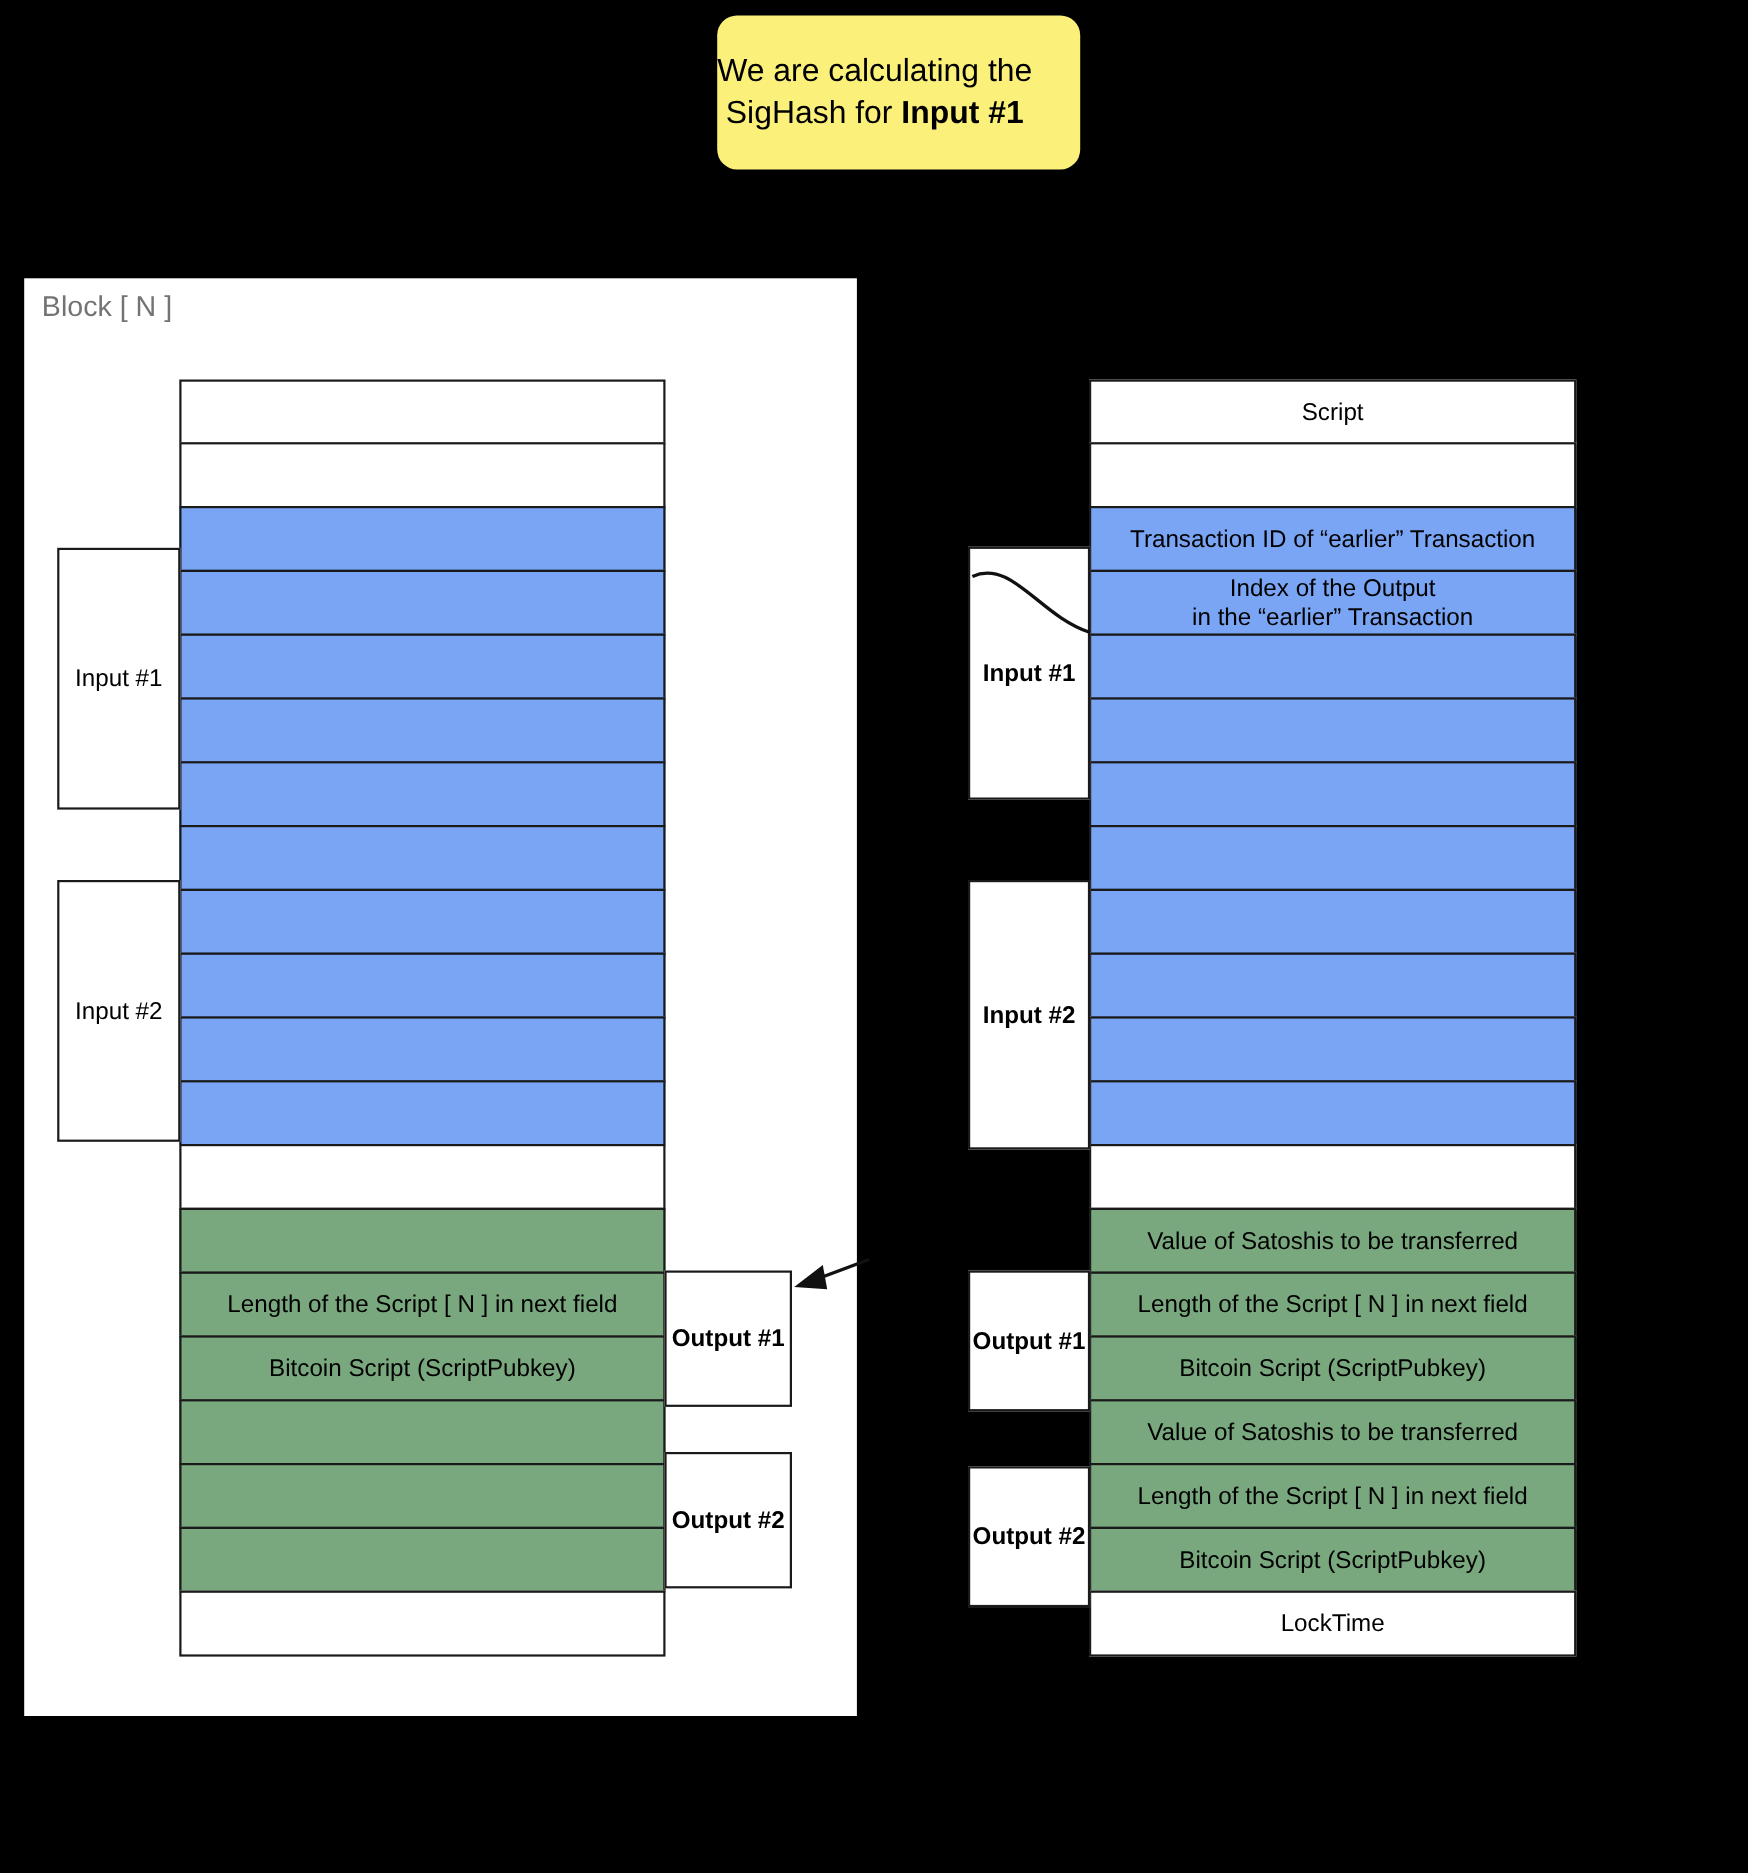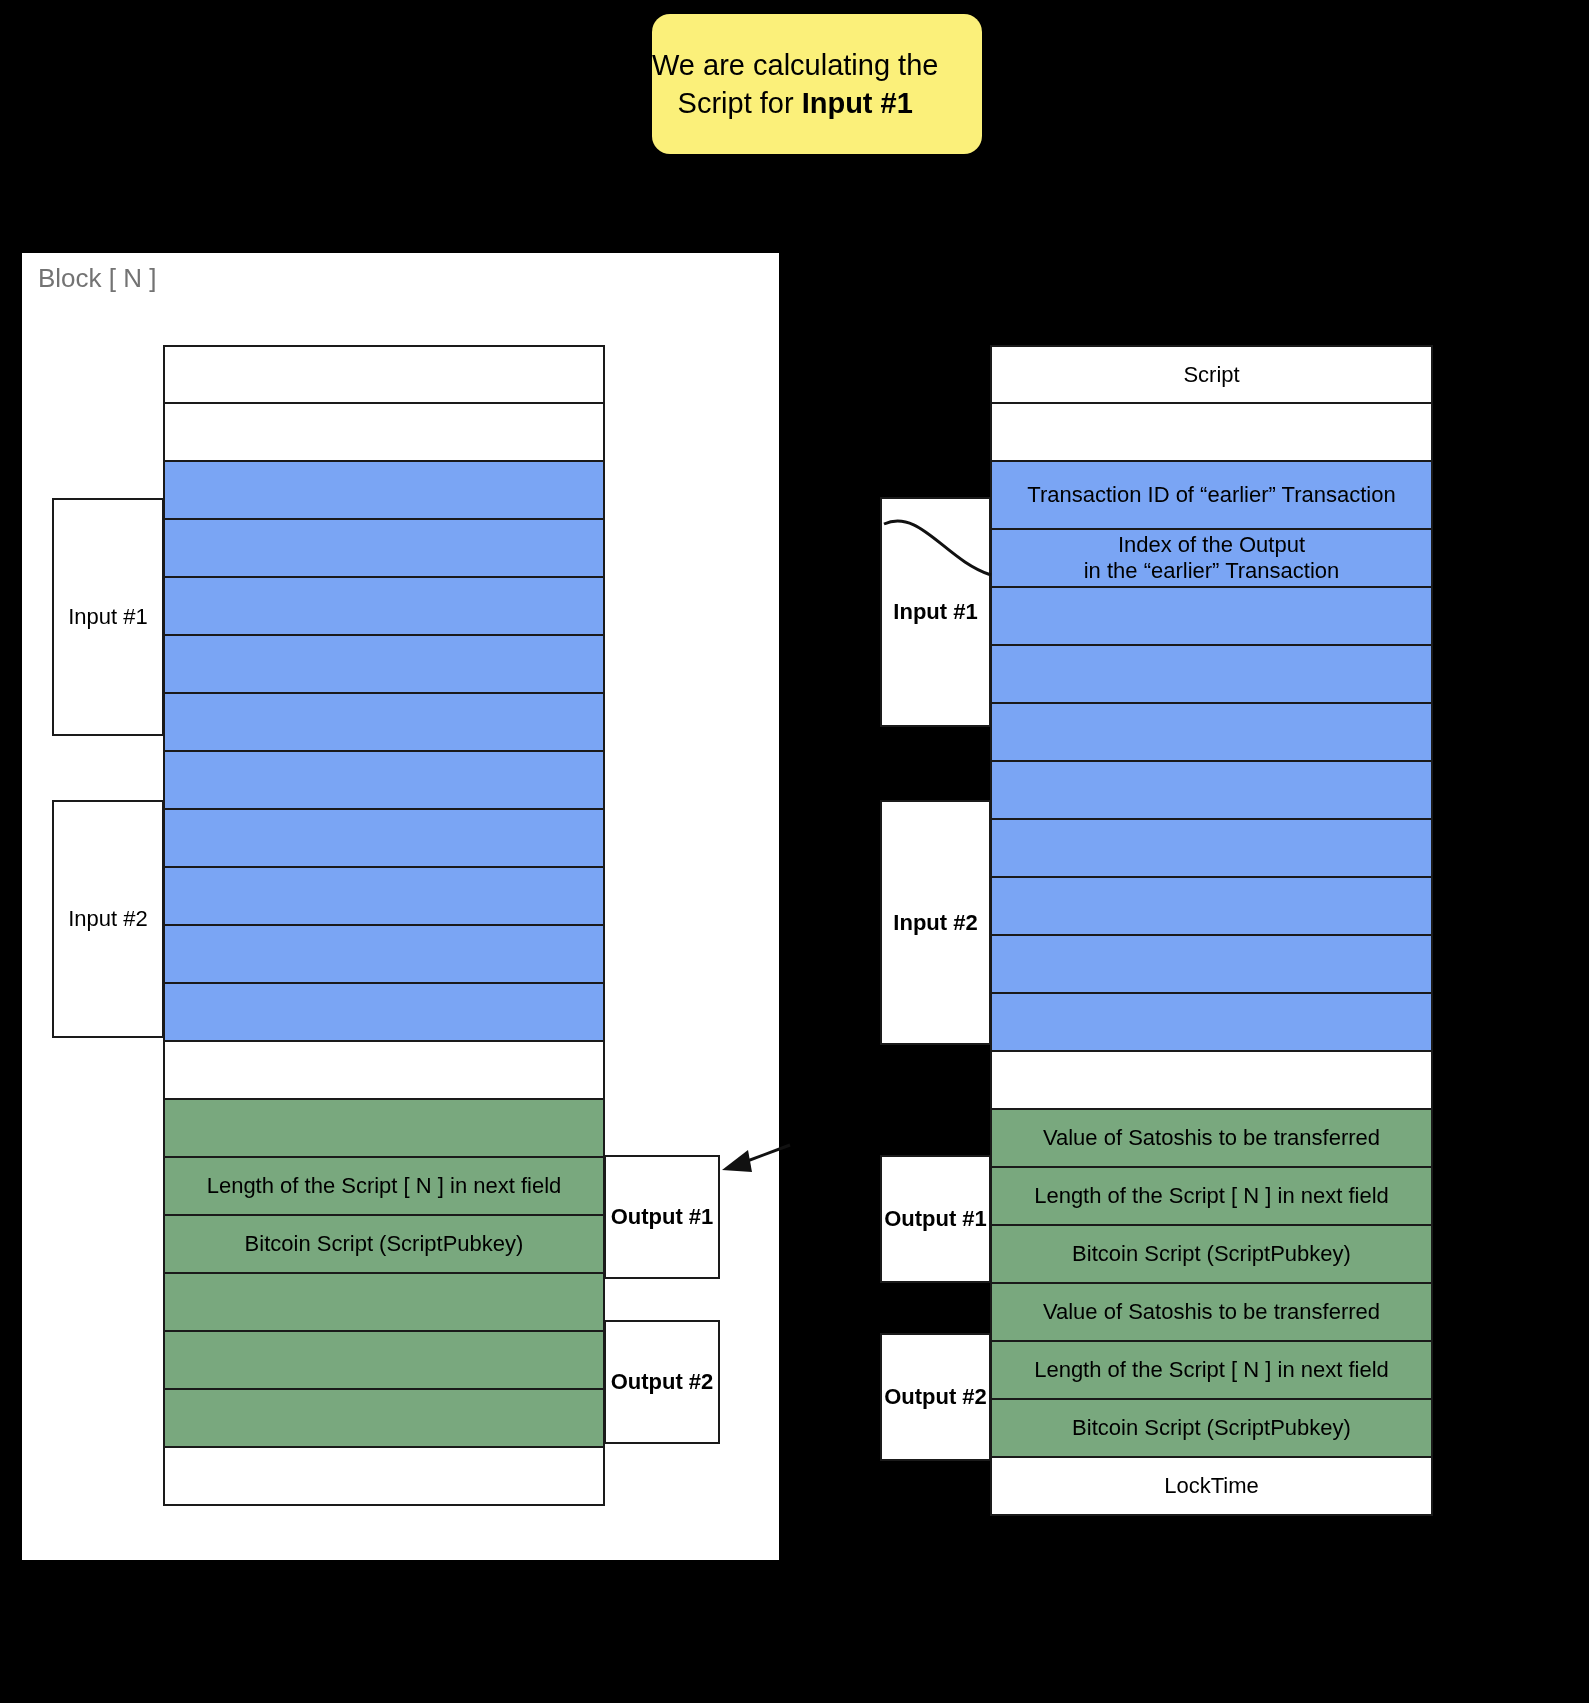--- a/index.html
+++ b/index.html
@@ -37,21 +37,21 @@
   .ov{position:absolute;left:0;top:0;width:1589px;height:1703px;pointer-events:none;}
 </style>
 </head>
 <body>
 
 <div class="stage">
 
   <div class="callout">
     <div>
       <span>We are calculating the</span><br>
-      <span>Script for </span><b>Input #1</b>
+      <span>SigHash for </span><b>Input #1</b>
     </div>
   </div>
 
   <div class="block-panel"></div>
   <div class="block-title">Block [ N ]</div>
 
   <div class="col" id="block-col" style="left:163px;top:347px;width:442px;">
       <div class="row plain" style="height: 59px;">
         <span style="white-space: pre-line;"></span>
       </div>
@@ -128,21 +128,21 @@
     <span>Output #2</span>
   </div>
 
   <div class="col" id="detail-col" style="left:990px;top:347px;width:443px;">
       <div class="row plain" style="height: 59px;">
         <span style="white-space: pre-line;">Script</span>
       </div>
       <div class="row plain" style="height: 60px;">
         <span style="white-space: pre-line;"></span>
       </div>
-      <div class="row blue" style="height: 70px;">
+      <div class="row blue" style="height: 60px;">
         <span style="white-space: pre-line;">Transaction ID of “earlier” Transaction</span>
       </div>
       <div class="row blue" style="height: 60px;">
         <span style="white-space: pre-line;">Index of the Output
 in the “earlier” Transaction</span>
       </div>
       <div class="row blue" style="height: 60px;">
         <span style="white-space: pre-line;"></span>
       </div>
       <div class="row blue" style="height: 60px;">

